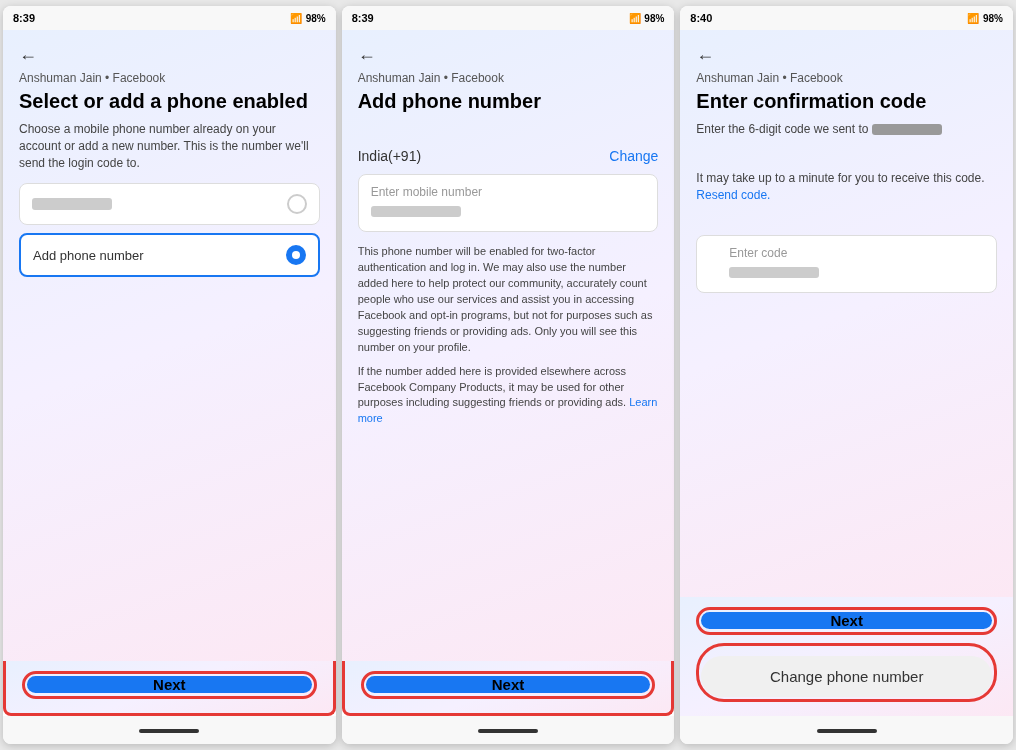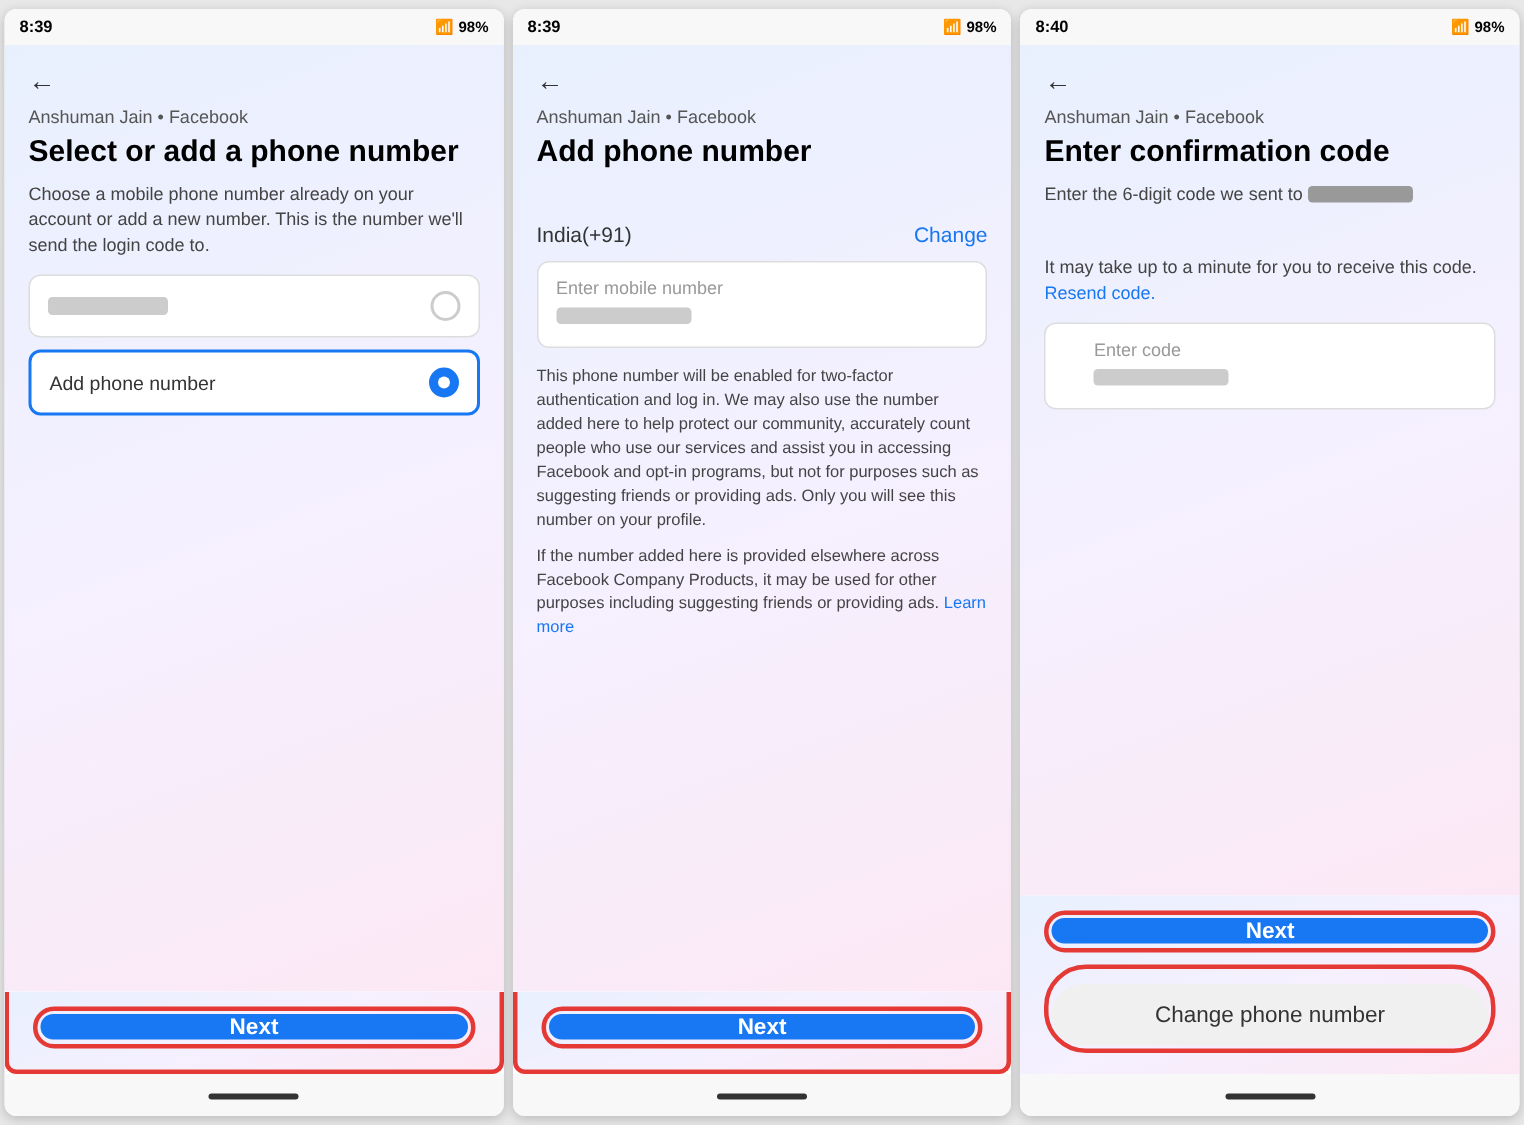--- a/index.html
+++ b/index.html
@@ -136,21 +136,21 @@
       background: linear-gradient(160deg, #e8f0fe 0%, #f5f0ff 50%, #fce8f4 100%);
       padding: 10px 16px 14px;
       border: 3px solid #e53935;
       border-radius: 0 0 8px 8px;
       border-top: none;
     }
 
     .btn-next {
       width: 100%;
       background: #1877f2;
-      color: #ffffff;
+      color: #000000;
       border: none;
       border-radius: 24px;
       padding: 0;
       font-size: 15px;
       font-weight: 600;
       cursor: pointer;
       text-align: center;
     }
 
     .btn-change {
@@ -260,21 +260,21 @@
   <div class="status-bar">
     <span class="status-left">8:39</span>
     <span class="status-right">
       📶 98%
     </span>
   </div>
 
   <div class="phone-content">
     <div class="back-arrow">←</div>
     <div class="account-label">Anshuman Jain • Facebook</div>
-    <div class="screen-title">Select or add a phone number</div>
+    <div class="screen-title">Select or add a phone enabled</div>
     <div class="screen-desc">Choose a mobile phone number already on your account or add a new number. This is the number we'll send the login code to.</div>
 
     <div class="phone-option">
       <span class="phone-number-blur"></span>
       <div class="radio-circle"></div>
     </div>
 
     <div class="phone-option selected">
       <span class="phone-option-text">Add phone number</span>
       <div class="radio-circle selected"></div>
@@ -349,21 +349,21 @@
     <div class="screen-desc">
       <span>Enter the 6-digit code we sent to</span>
       <span class="sent-to-blur"></span>
     </div>
 
     <div class="screen-desc" style="margin-top:20px;">
       <span>It may take up to a minute for you to receive this code.</span>
       <span style="color:#1877f2;cursor:pointer;">Resend code.</span>
     </div>
 
-    <div class="input-box" style="margin-top:0;padding-left:32px;">
+    <div class="input-box" style="margin-top:20px;padding-left:32px;">
       <div class="input-placeholder">Enter code</div>
       <span class="input-blur"></span>
     </div>
   </div>
 
   <div class="screen3-bottom">
     <div class="red-border-wrap">
       <button class="btn-next">Next</button>
     </div>
     <div style="border:3px solid #e53935; border-radius:28px; padding:2px; margin-top:8px;text-decoration:underline;">

